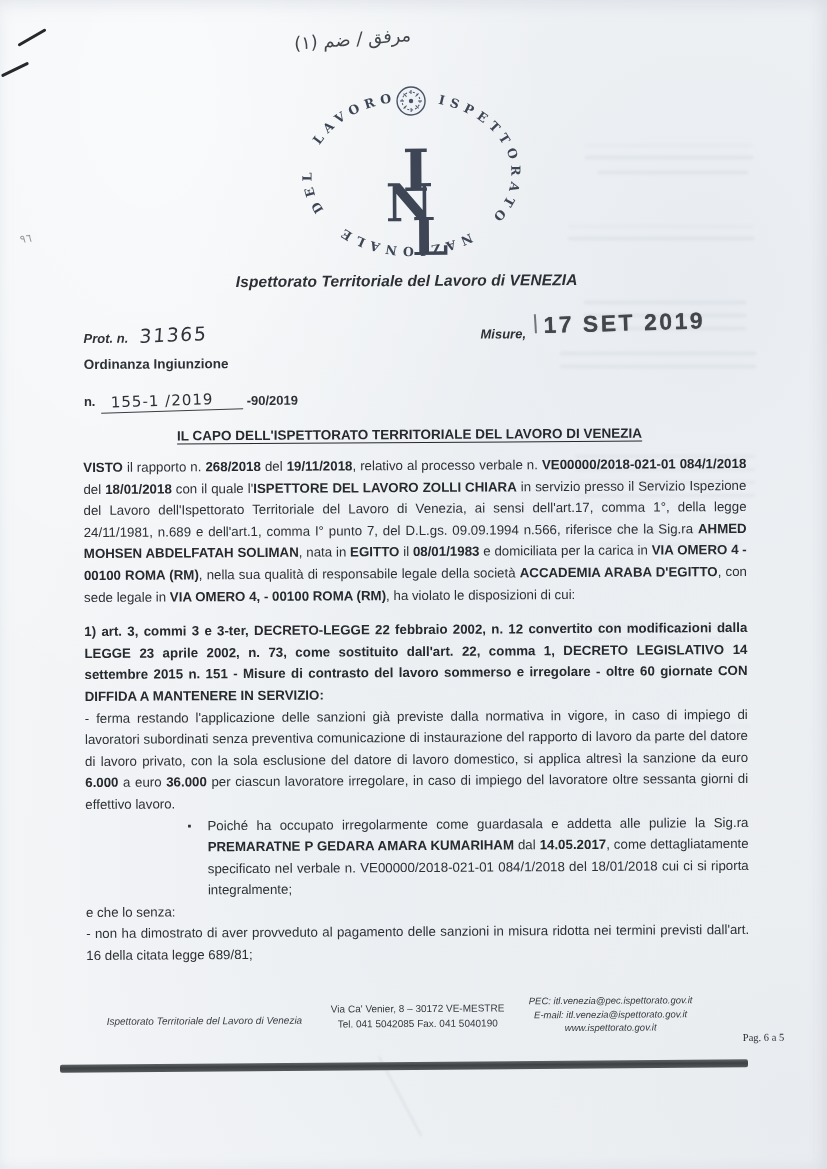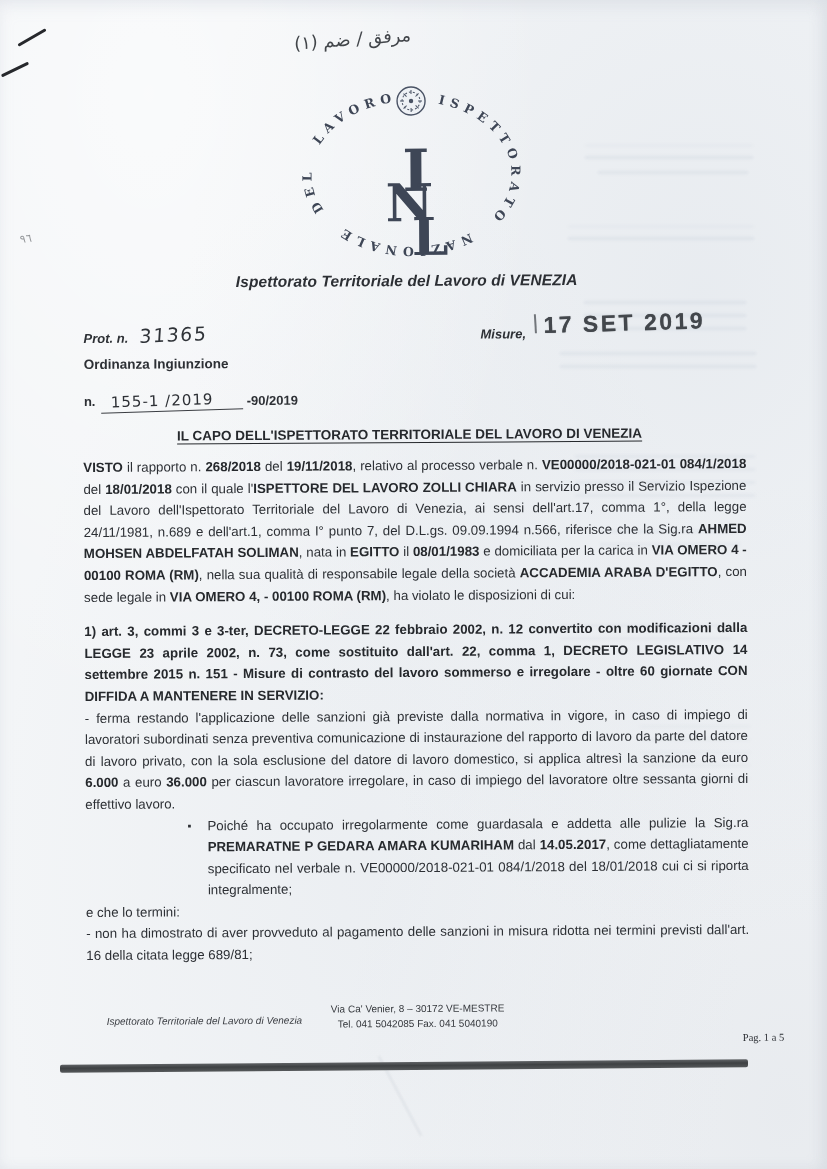--- a/index.html
+++ b/index.html
@@ -149,25 +149,30 @@
 
     <div class="heading">
       <span>IL CAPO DELL'ISPETTORATO TERRITORIALE DEL LAVORO DI VENEZIA</span>
     </div>
 
     <div class="body-block">
         <p class="para"><span class="b u">VISTO</span><span> il rapporto n. </span><span class="b">268/2018</span><span> del </span><span class="b">19/11/2018</span><span>, relativo al processo verbale n. </span><span class="b">VE00000/2018-021-01 084/1/2018</span><span> del </span><span class="b">18/01/2018</span><span> con il quale l'</span><span class="b">ISPETTORE DEL LAVORO ZOLLI CHIARA</span><span> in servizio presso il Servizio Ispezione del Lavoro dell'Ispettorato Territoriale del Lavoro di Venezia, ai sensi dell'art.17, comma 1°, della legge 24/11/1981, n.689 e dell'art.1, comma I° punto 7, del D.L.gs. 09.09.1994 n.566, riferisce che la Sig.ra </span><span class="b">AHMED MOHSEN ABDELFATAH SOLIMAN</span><span>, nata in </span><span class="b">EGITTO</span><span> il </span><span class="b">08/01/1983</span><span> e domiciliata per la carica in </span><span class="b">VIA OMERO 4 - 00100 ROMA (RM)</span><span>, nella sua qualità di responsabile legale della società </span><span class="b">ACCADEMIA ARABA D'EGITTO</span><span>, con sede legale in </span><span class="b">VIA OMERO 4, - 00100 ROMA (RM)</span><span>, ha violato le disposizioni di cui:</span></p>
         <p class="para gap-top"><span class="b">1) art. 3, commi 3 e 3-ter, DECRETO-LEGGE 22 febbraio 2002, n. 12 convertito con modificazioni dalla LEGGE 23 aprile 2002, n. 73, come sostituito dall'art. 22, comma 1, DECRETO LEGISLATIVO 14 settembre 2015 n. 151 - Misure di contrasto del lavoro sommerso e irregolare - oltre 60 giornate CON DIFFIDA A MANTENERE IN SERVIZIO:</span></p>
         <p class="para"><span>- ferma restando l'applicazione delle sanzioni già previste dalla normativa in vigore, in caso di impiego di lavoratori subordinati senza preventiva comunicazione di instaurazione del rapporto di lavoro da parte del datore di lavoro privato, con la sola esclusione del datore di lavoro domestico, si applica altresì la sanzione da euro </span><span class="b">6.000</span><span> a euro </span><span class="b">36.000</span><span> per ciascun lavoratore irregolare, in caso di impiego del lavoratore oltre sessanta giorni di effettivo lavoro.</span></p>
         <p class="para bullet"><span class="bullet-marker">▪</span><span>Poiché ha occupato irregolarmente come guardasala e addetta alle pulizie la Sig.ra </span><span class="b">PREMARATNE P GEDARA AMARA KUMARIHAM</span><span> dal </span><span class="b">14.05.2017</span><span>, come dettagliatamente specificato nel verbale n. VE00000/2018-021-01 084/1/2018 del 18/01/2018 cui ci si riporta integralmente;</span></p>
-        <p class="para"><span>e che lo termini:</span></p>
+        <p class="para"><span>e che lo senza:</span></p>
         <p class="para"><span>- non ha dimostrato di aver provveduto al pagamento delle sanzioni in misura ridotta nei termini previsti dall'art. 16 della citata legge 689/81;</span></p>
       </div>
 
     <div class="footer-org">Ispettorato Territoriale del Lavoro di Venezia</div>
     <div class="footer-center">
       <div>Via Ca' Venier, 8 – 30172 VE-MESTRE</div>
       <div>Tel. 041 5042085  Fax. 041 5040190</div>
     </div>
-    <div class="footer-page">Pag. 1 a 5</div>
+    <div class="footer-right">
+      <div>PEC: itl.venezia@pec.ispettorato.gov.it</div>
+      <div>E-mail: itl.venezia@ispettorato.gov.it</div>
+      <div>www.ispettorato.gov.it</div>
+    </div>
+    <div class="footer-page">Pag. 6 a 5</div>
 
   </div>
 </div>
 
 </body></html>

